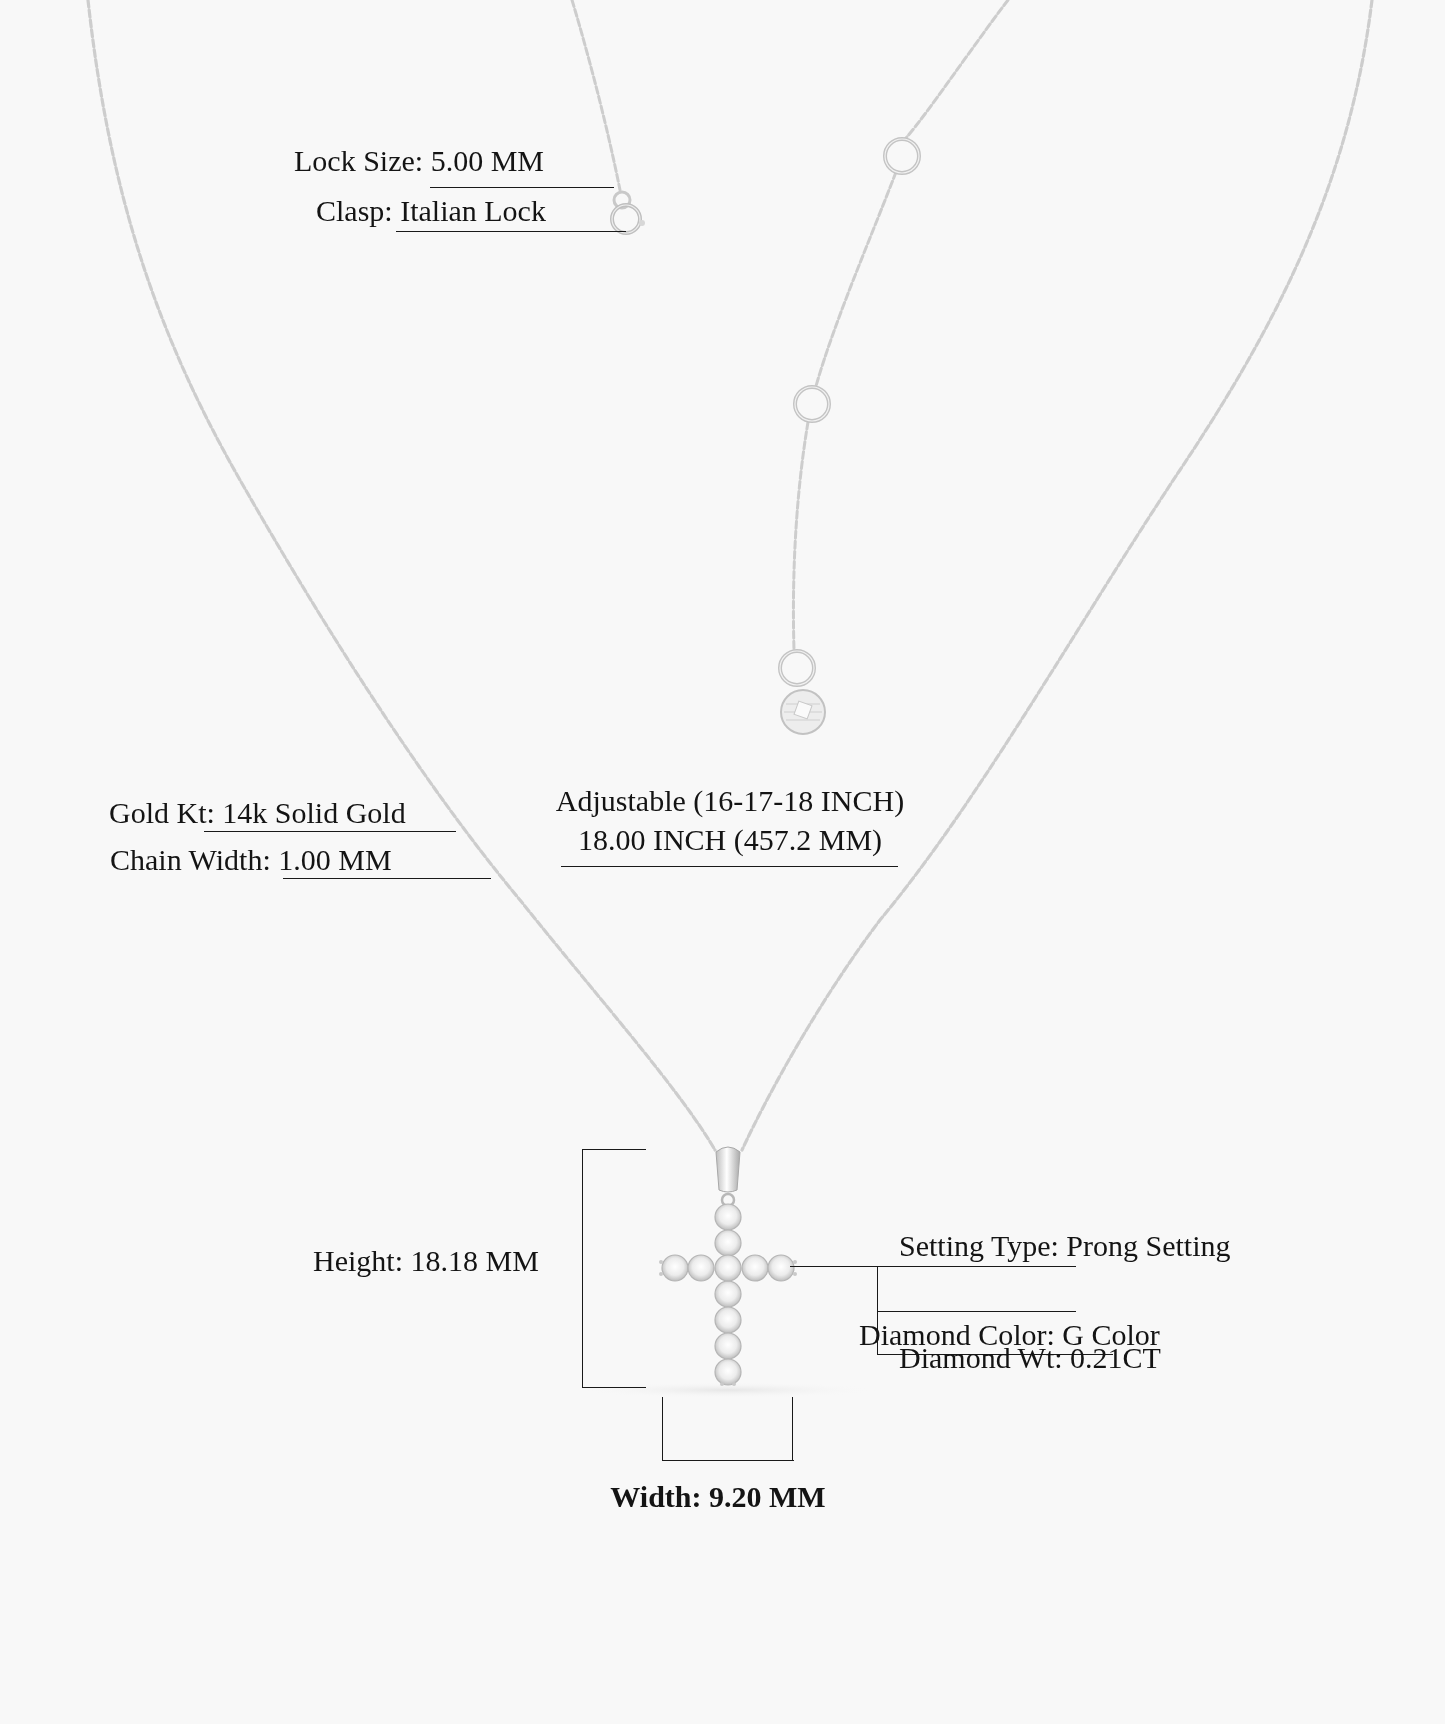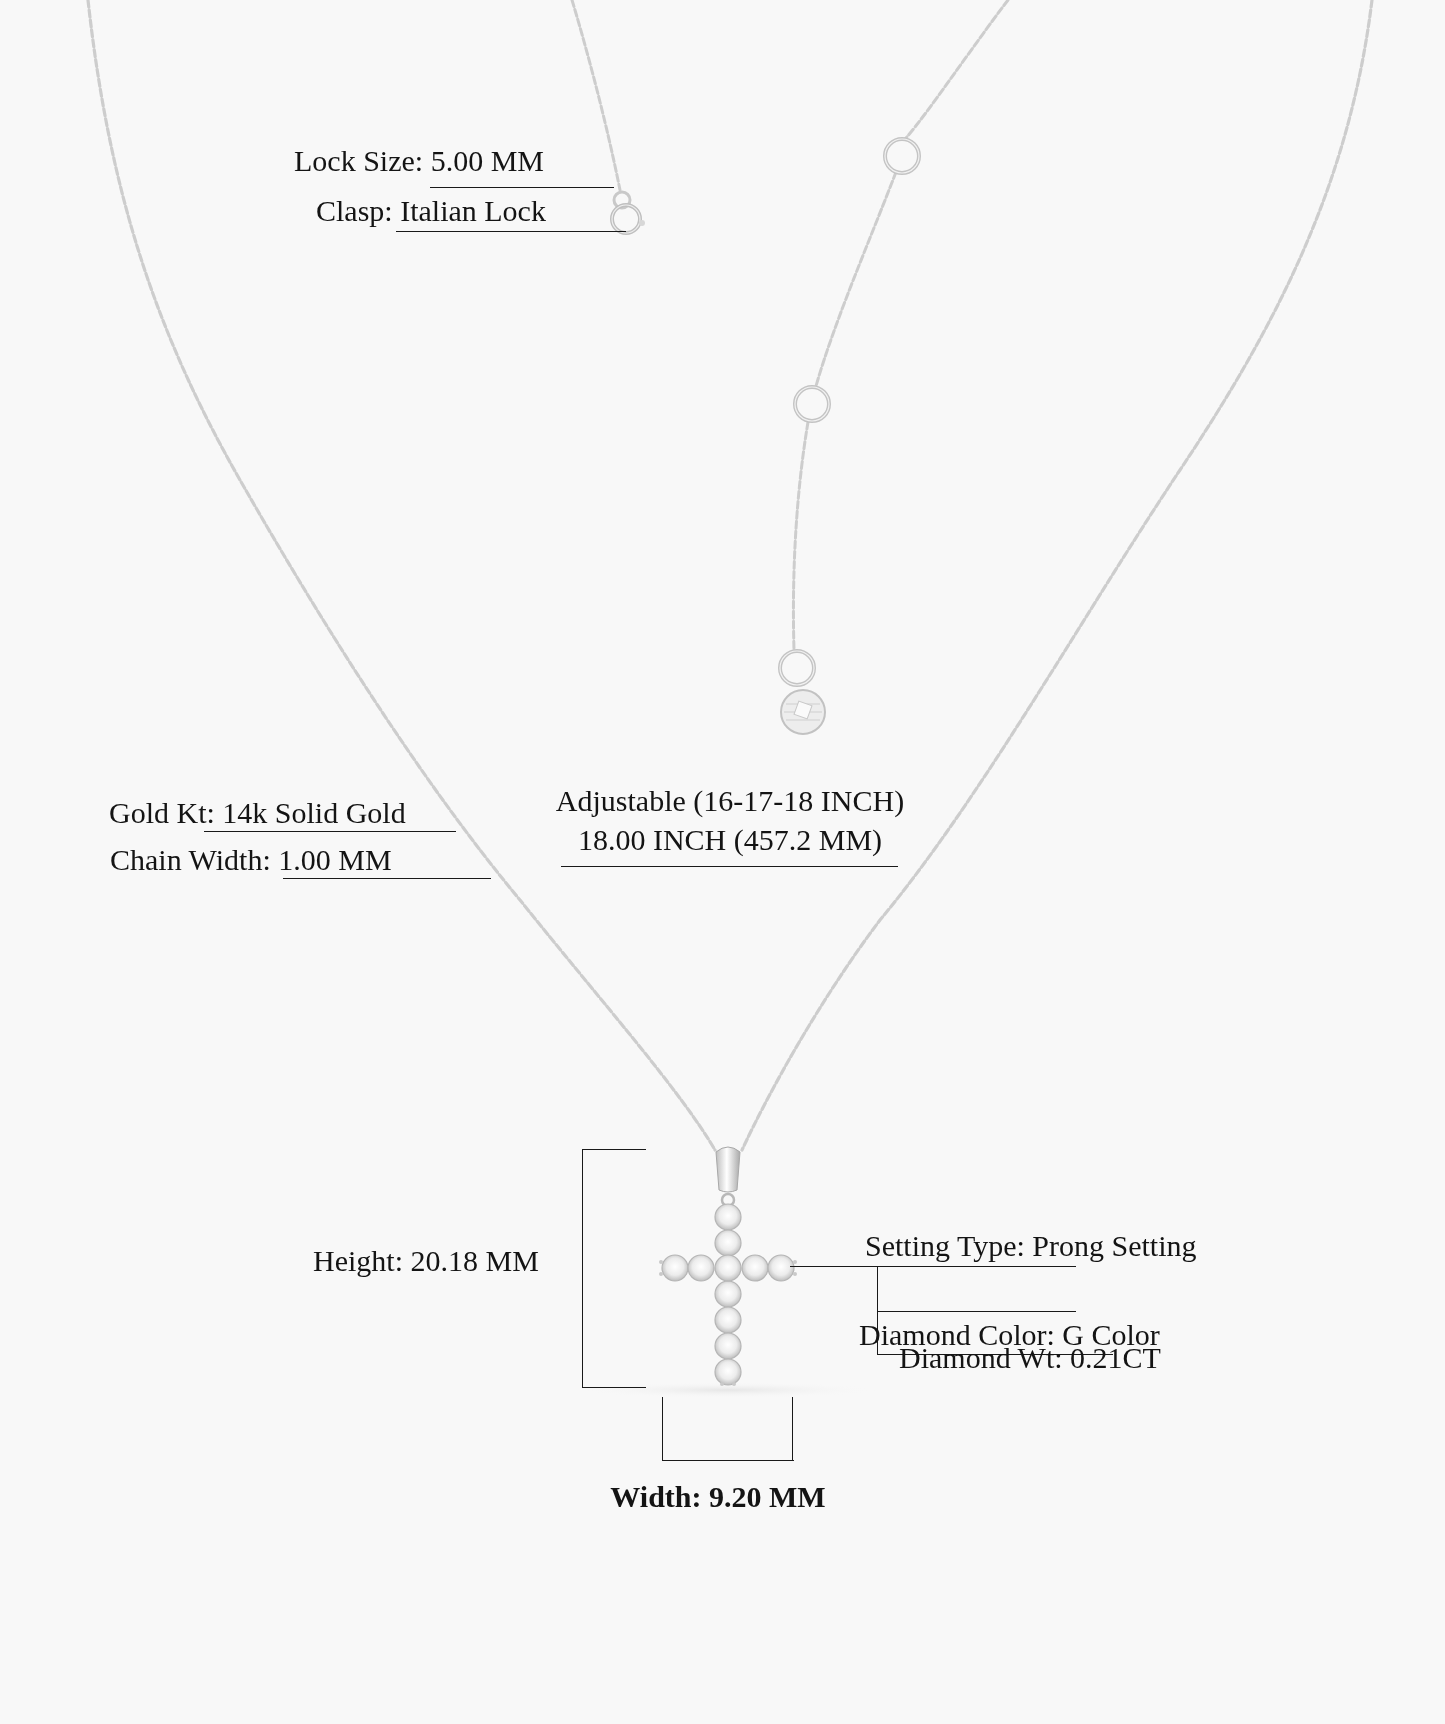--- a/index.html
+++ b/index.html
@@ -142,37 +142,37 @@
 
 <div class="lbl center" style="left:520px; top:784px; width:420px;">Adjustable (16-17-18 INCH)</div>
 <div class="lbl center" style="left:520px; top:823px; width:420px;">18.00 INCH (457.2 MM)</div>
 <div class="ul" style="left:561px; top:866px; width:337px;"></div>
 
 <div class="hl" style="left:582px; top:1149px; width:64px;"></div>
 <div class="vl" style="left:582px; top:1149px; height:239px;"></div>
 <div class="hl" style="left:582px; top:1387px; width:64px;"></div>
 <div class="lbl" style="left:313px; top:1244px;">
   <span>Height:</span>
-  <span>20.18 MM</span>
+  <span>18.18 MM</span>
 </div>
 
 <div class="vl" style="left:662px; top:1397px; height:64px;"></div>
 <div class="vl" style="left:792px; top:1397px; height:64px;"></div>
 <div class="hl" style="left:662px; top:1460px; width:132px;"></div>
 <div class="lbl center" style="left:568px; top:1480px; width:300px;font-weight:bold;">
   <span>Width:</span>
   <span>9.20 MM</span>
 </div>
 
 <div class="hl" style="left:790px; top:1266px; width:286px;"></div>
 <div class="vl" style="left:877px; top:1266px; height:89px;"></div>
 <div class="hl" style="left:877px; top:1311px; width:199px;"></div>
 <div class="hl" style="left:877px; top:1354px; width:236px;"></div>
 
-<div class="lbl" style="left:865px; top:1229px;">
+<div class="lbl" style="left:899px; top:1229px;">
   <span>Setting Type:</span>
   <span>Prong Setting</span>
 </div>
 <div class="lbl" style="left:899px; top:1341px;">
   <span>Diamond Wt:</span>
   <span>0.21CT</span>
 </div>
 <div class="lbl" style="left:859px; top:1318px;text-align:right;">
   <span>Diamond Color:</span>
   <span>G Color</span>

